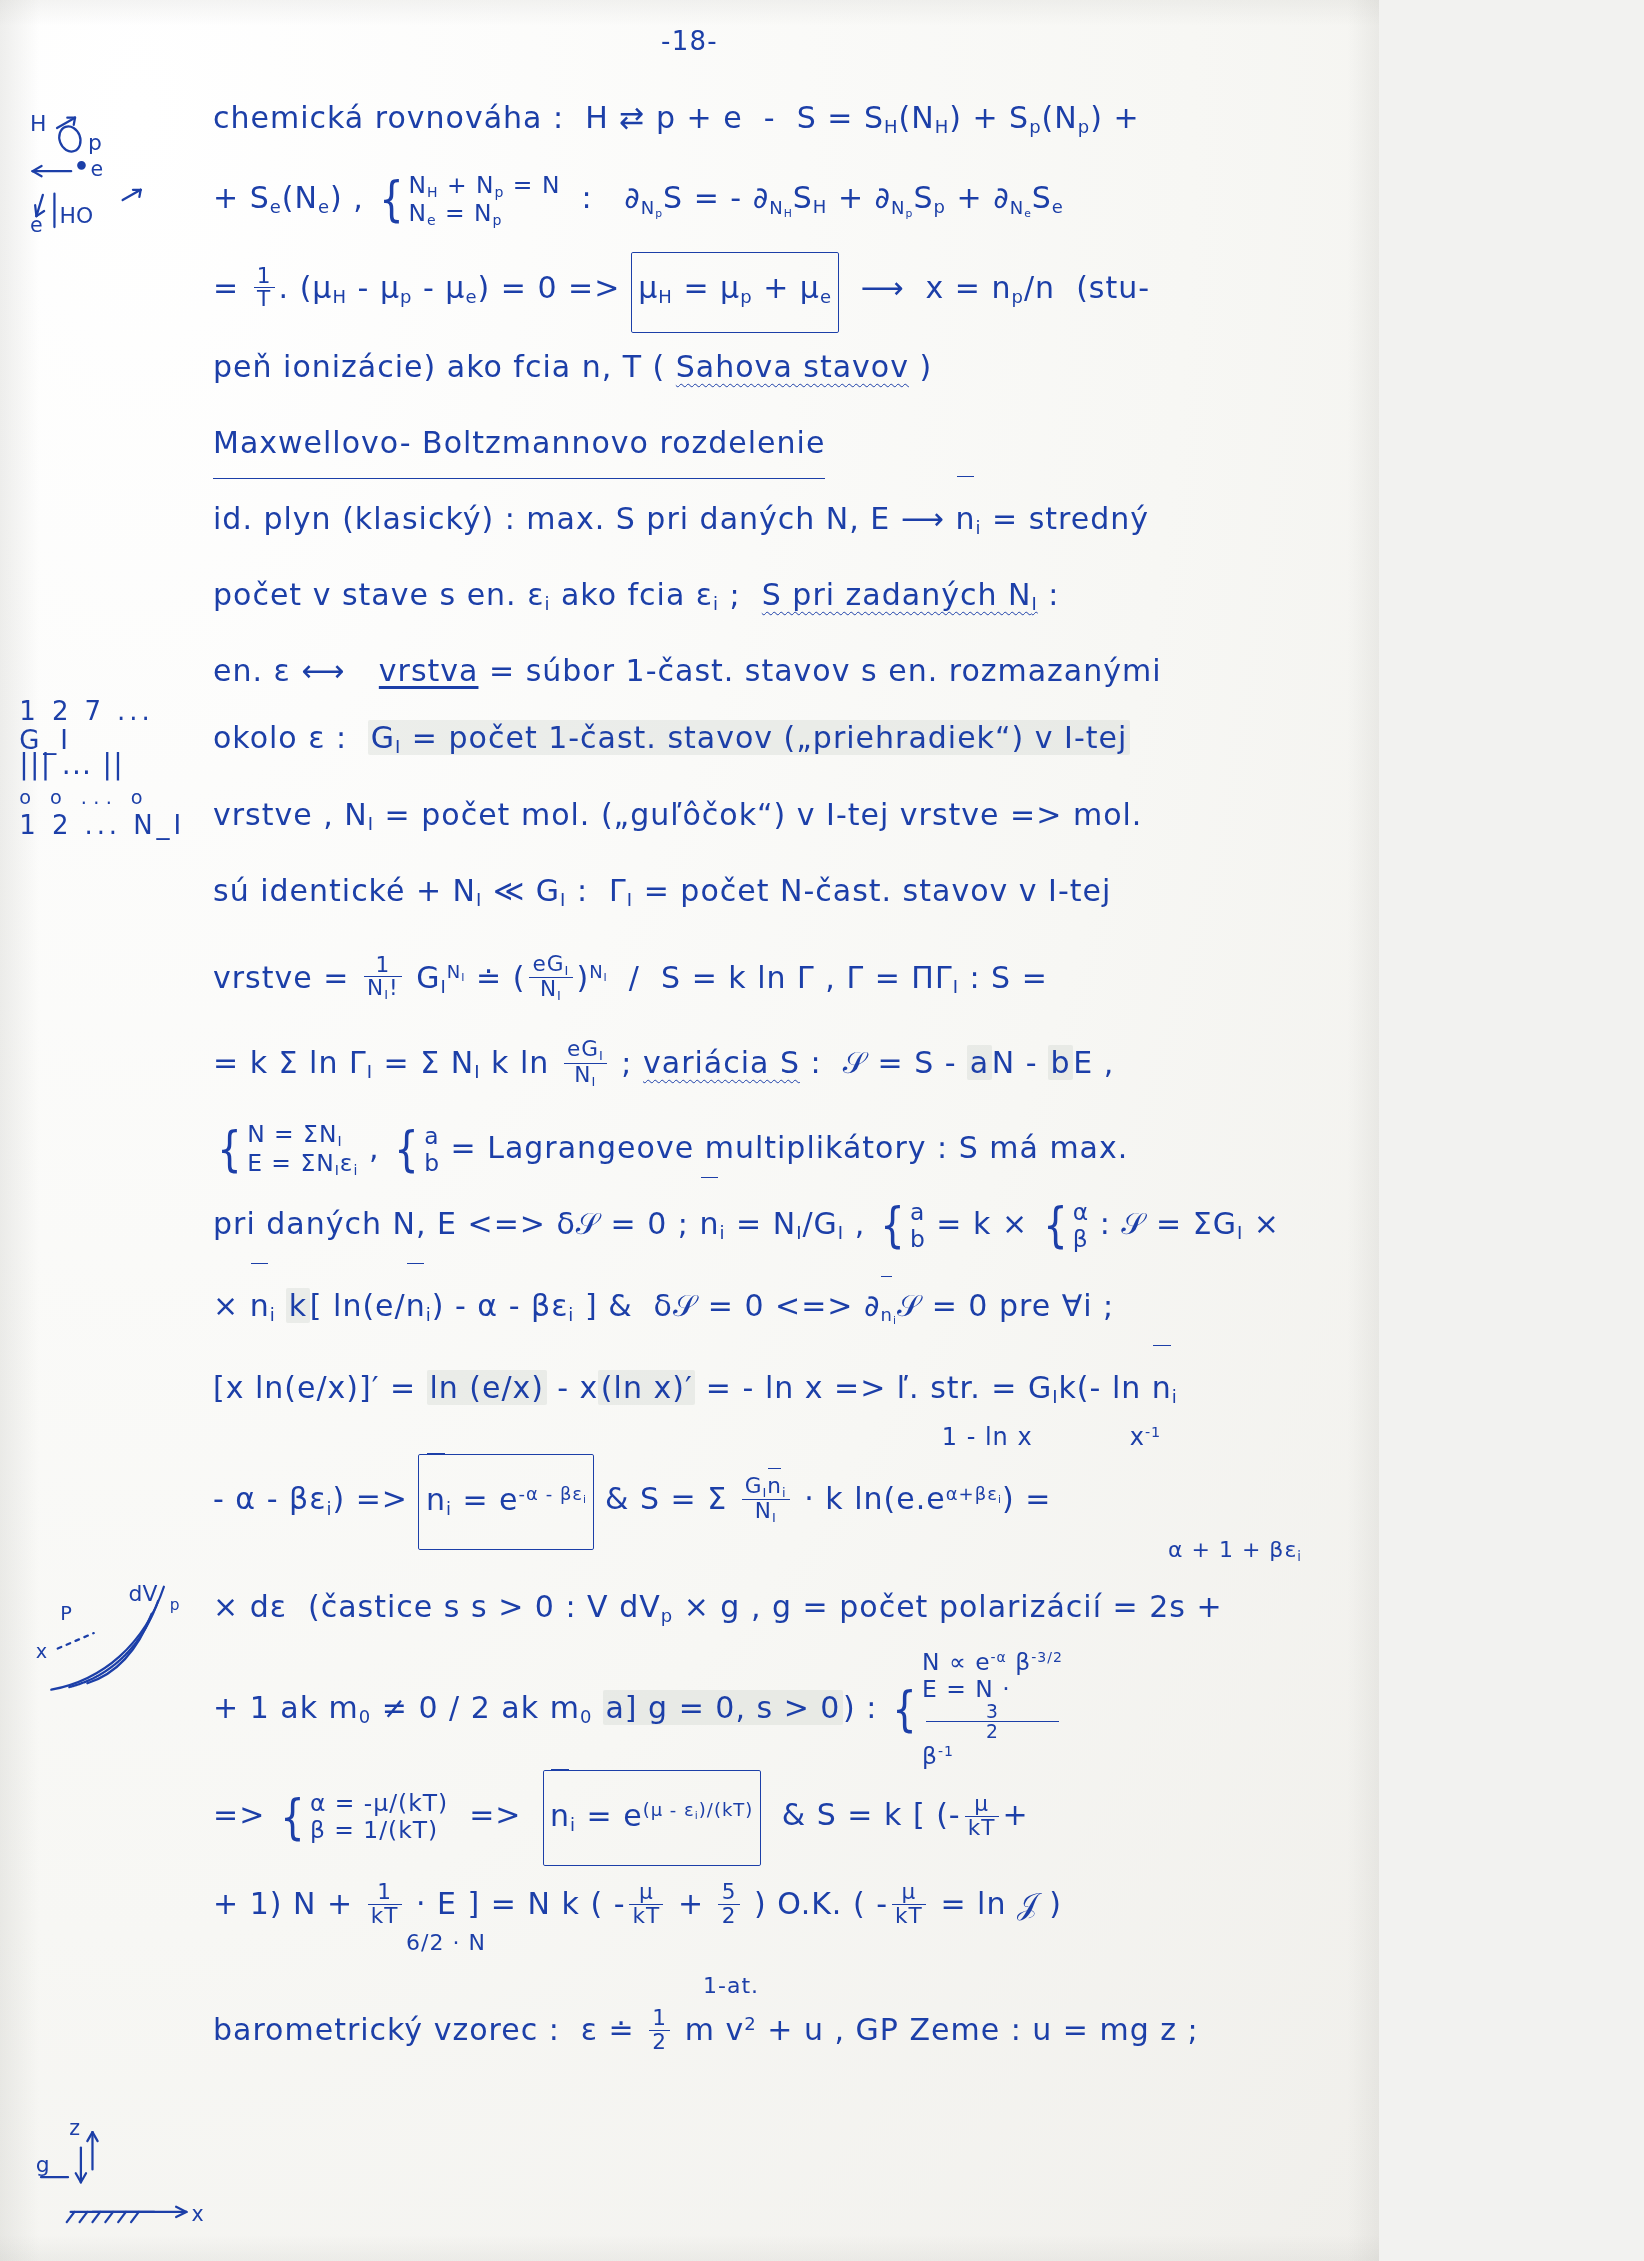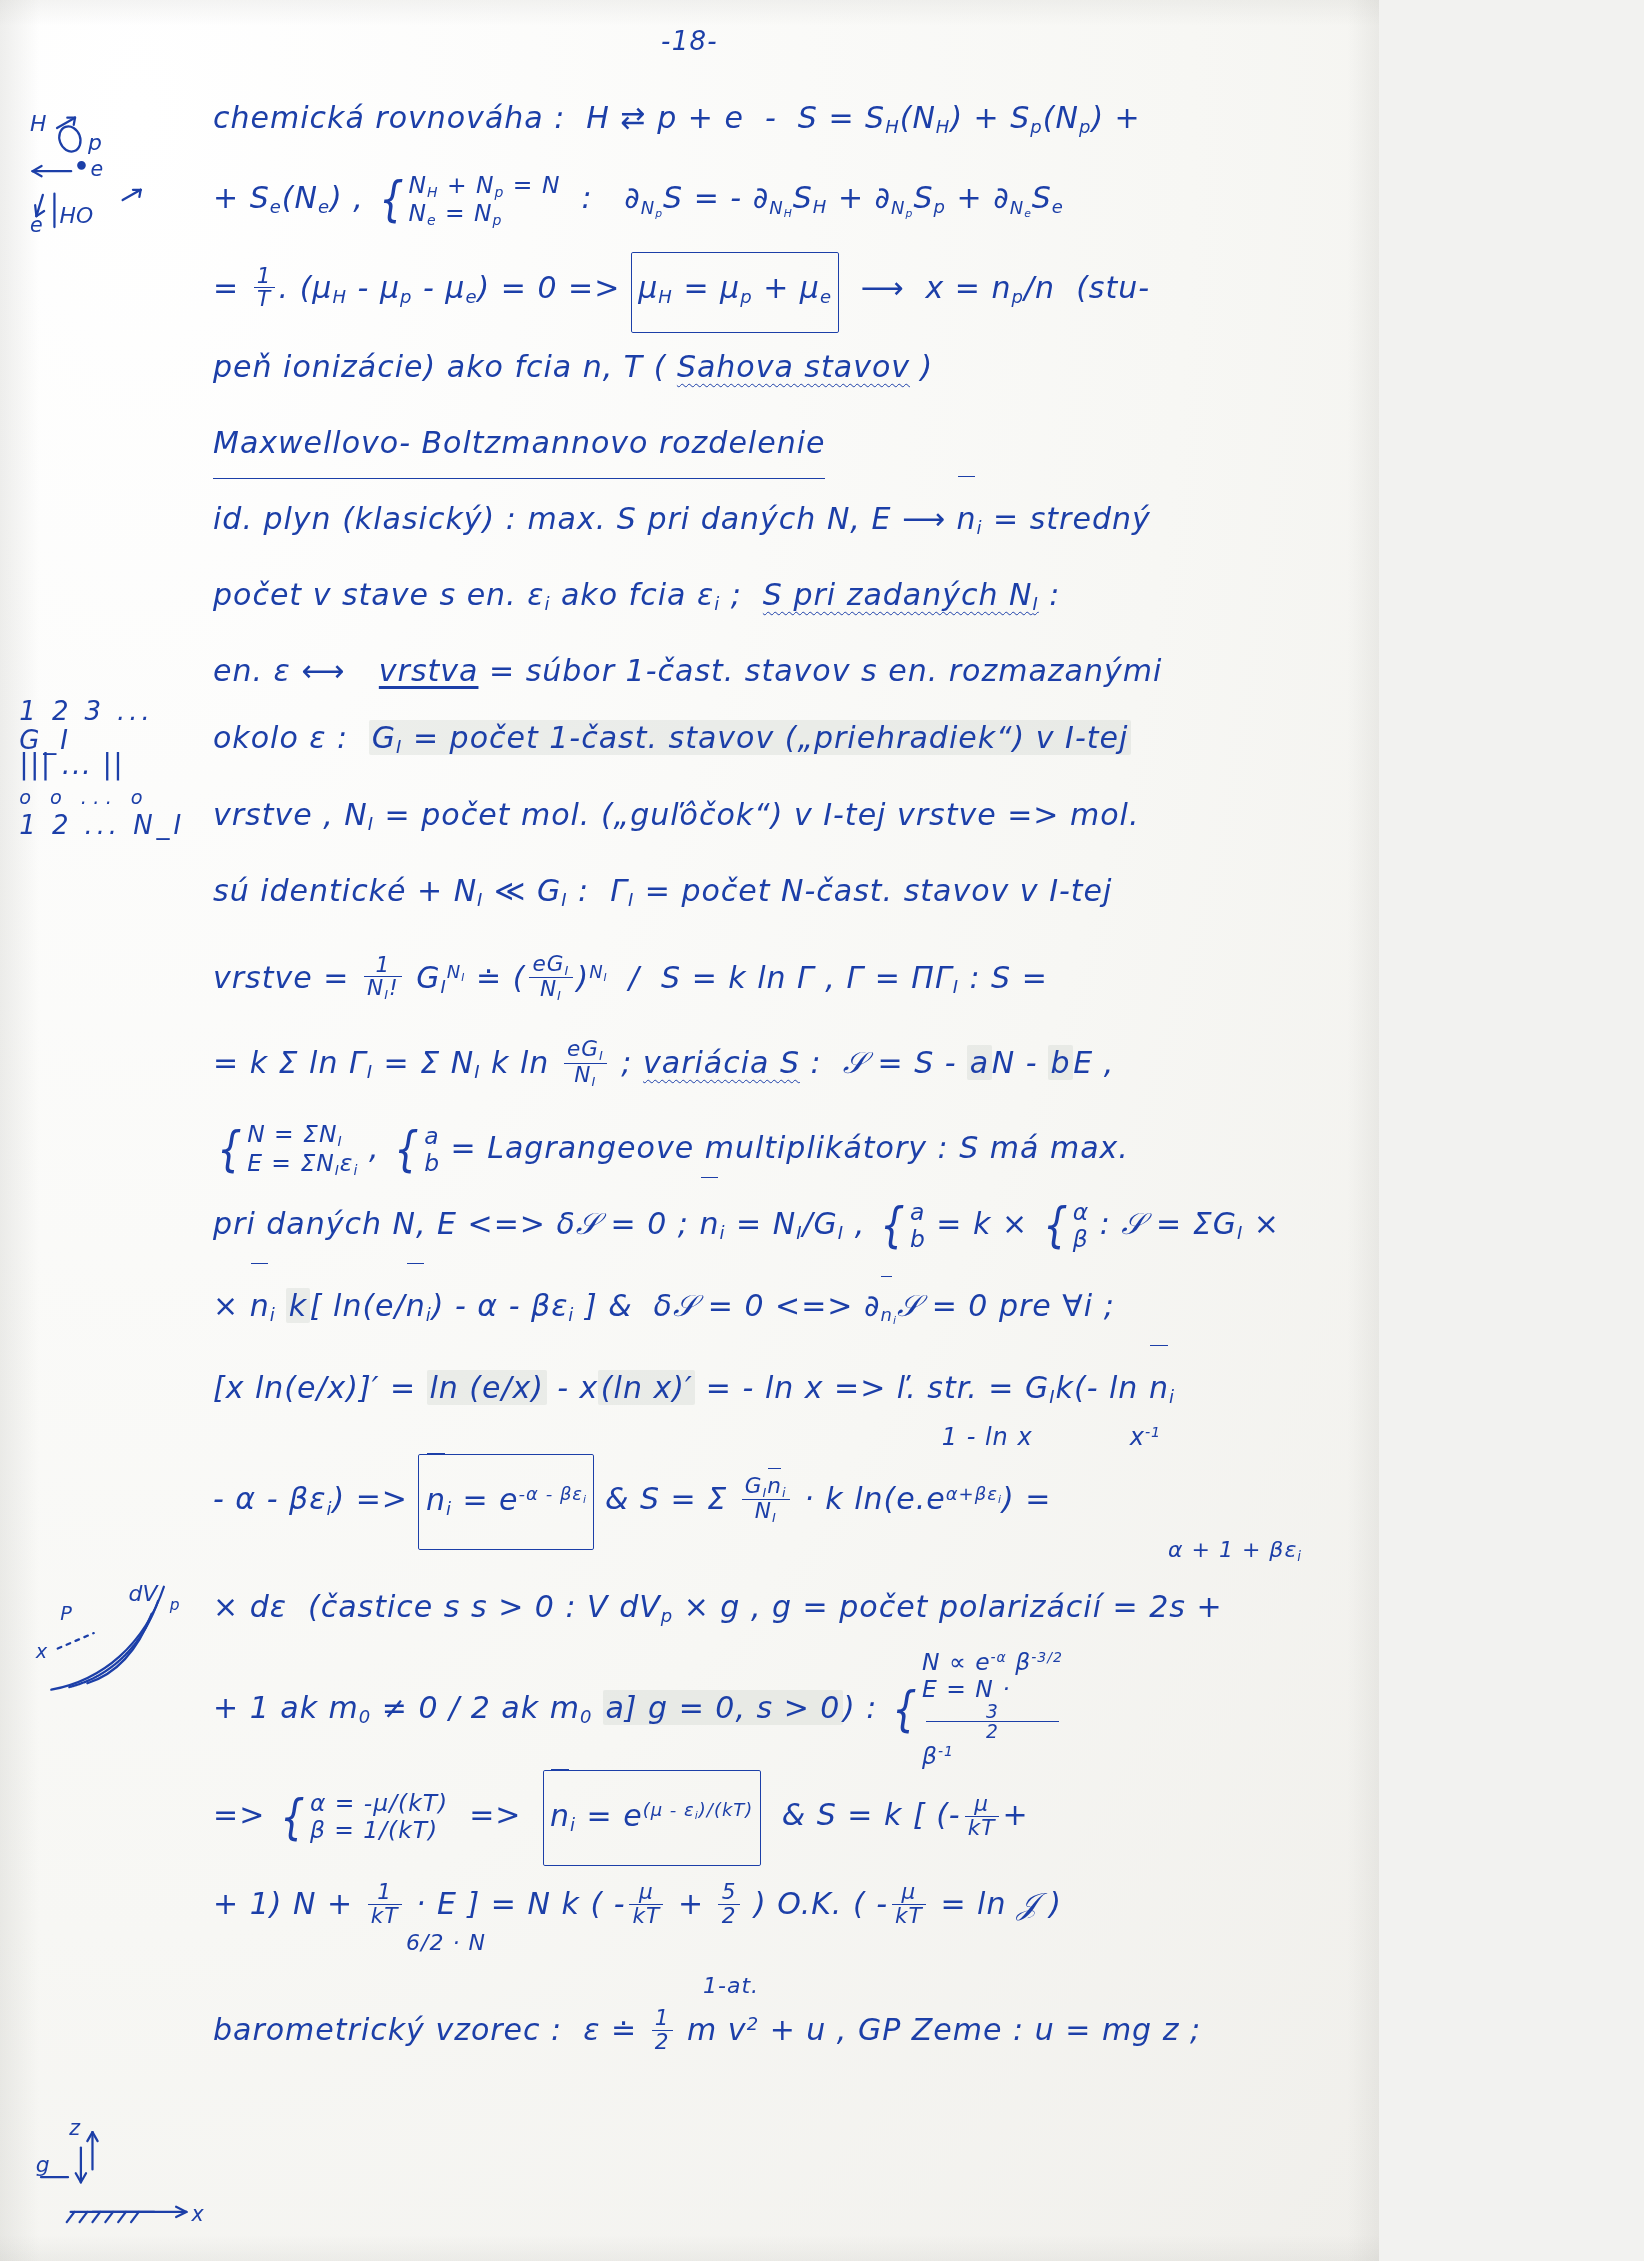--- a/index.html
+++ b/index.html
@@ -10,21 +10,20 @@
   .page {
     position: relative;
     width: 1379px;
     height: 2261px;
     background: #fdfdfb;
     background-image:
       radial-gradient(ellipse at 10% 5%, #ffffff 0%, #f7f7f4 60%, #f0efeb 100%);
     overflow: hidden;
     font-family: "DejaVu Sans", sans-serif;
     color: #1b3fa0;
-    font-style: italic;
   }
   
   .page::before {
     content: "";
     position: absolute;
     inset: 0;
     pointer-events: none;
     background:
       linear-gradient(to right, rgba(180,180,175,0.22) 0px, rgba(255,255,255,0) 39px),
       linear-gradient(to left, rgba(180,180,175,0.18) 0px, rgba(255,255,255,0) 32px),
@@ -170,21 +169,21 @@
       <path d="M44 130 L44 182"></path>
       <text x="52" y="176" font-size="34" fill="#1c3fa8" stroke="none" font-family="DejaVu Sans">HO</text>
       <path d="M150 140 L178 124"></path>
         <path d="M178 124 L166 124"></path>
         <path d="M178 124 L176 135"></path>
     </svg>
   </div>
 
   <div class="sketch" style="left:19.3px; top:697px; width:187px;">
     <div style="font-size:26px; letter-spacing:3.9px; display:flex; justify-content:space-between; width:187px;">
-      <span>1 2 3 ... G_I</span>
+      <span>1 2 7 ... G_I</span>
     </div>
     <div style="font-size:28px; letter-spacing:1.3px; margin-top:-3.9px;">||| ... ||</div>
     <div style="font-size:19.3px; letter-spacing:6.4px; margin-top:6.4px;">o o ... o</div>
     <div style="font-size:26px; letter-spacing:3.9px; margin-top:2.6px;">1 2 ... N_I</div>
   </div>
 
   <div class="sketch" style="left:32px; top:1561px; width:193px; height:148px;">
     <svg width="193" height="148" viewBox="0 0 300 230" fill="none" stroke="#1c3fa8" stroke-width="3.5" stroke-linecap="round" style="font-size:34px">
       <path d="M30 200 C 110 185, 175 130, 205 40"></path>
       <path d="M58 196 C 120 180, 170 135, 196 62" stroke-dasharray="1 0"></path>

